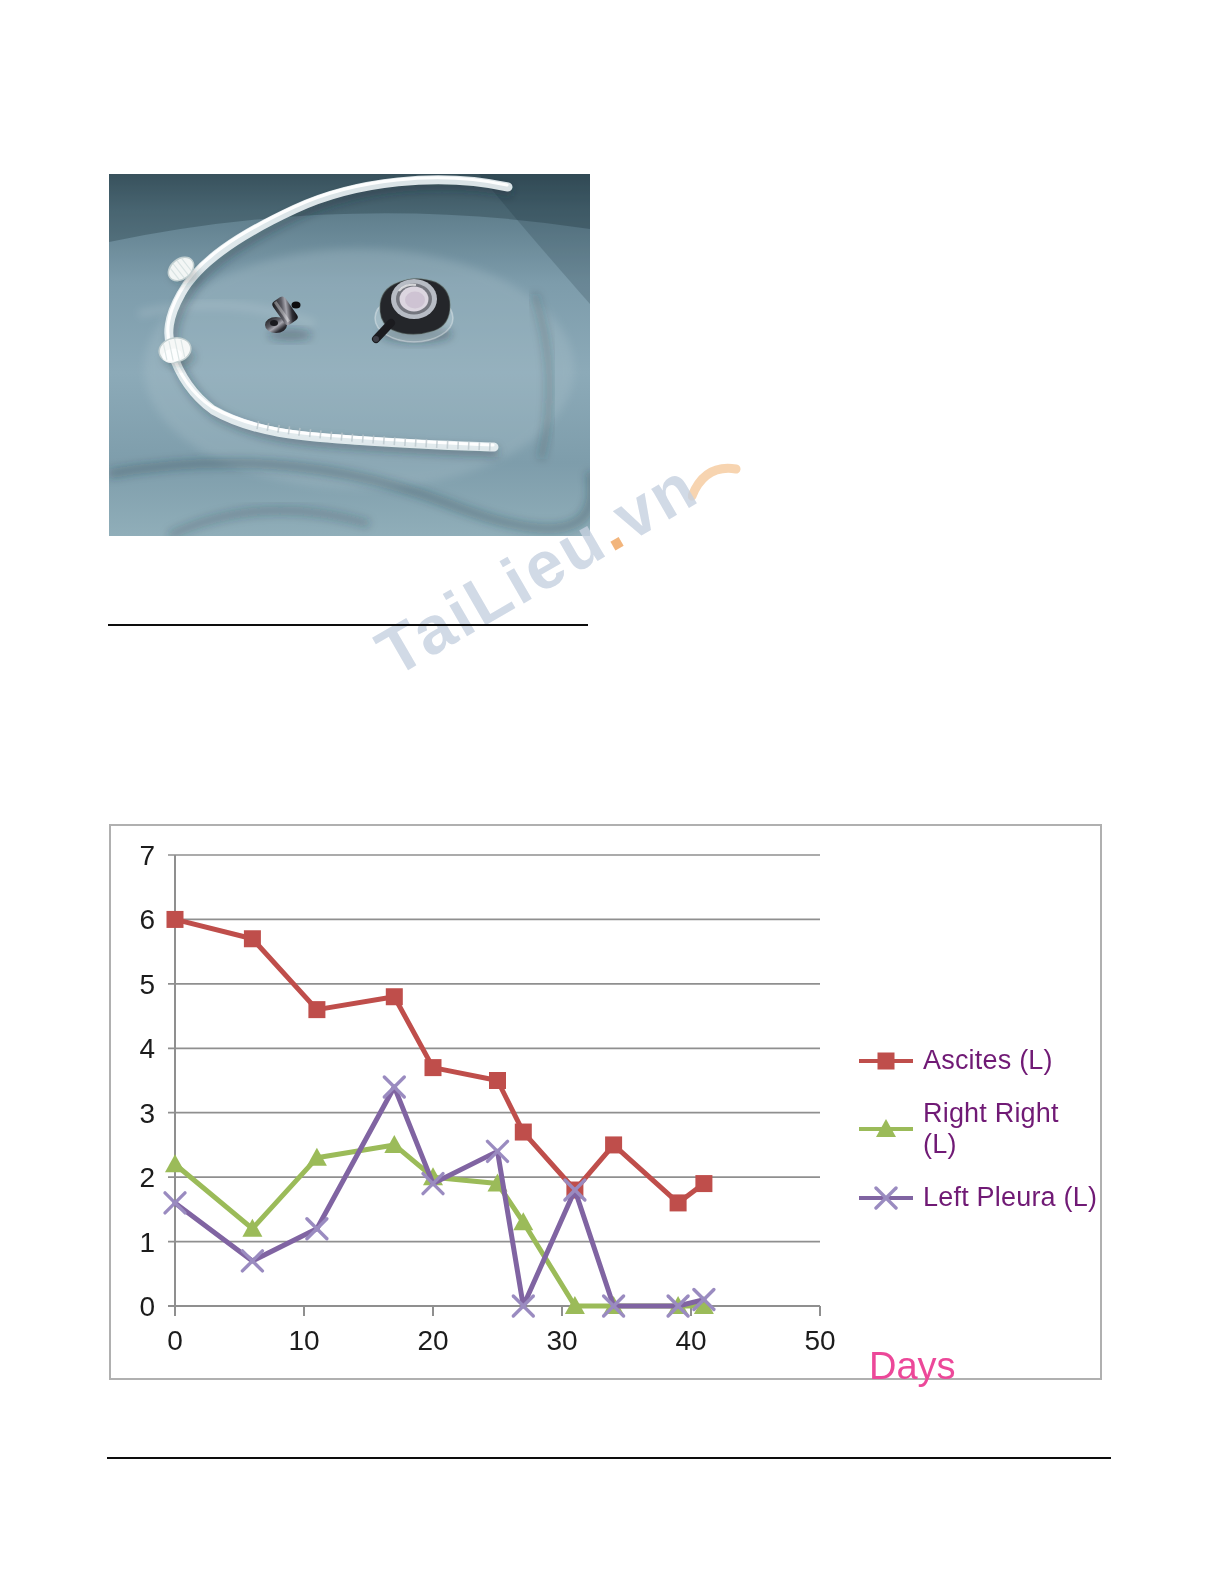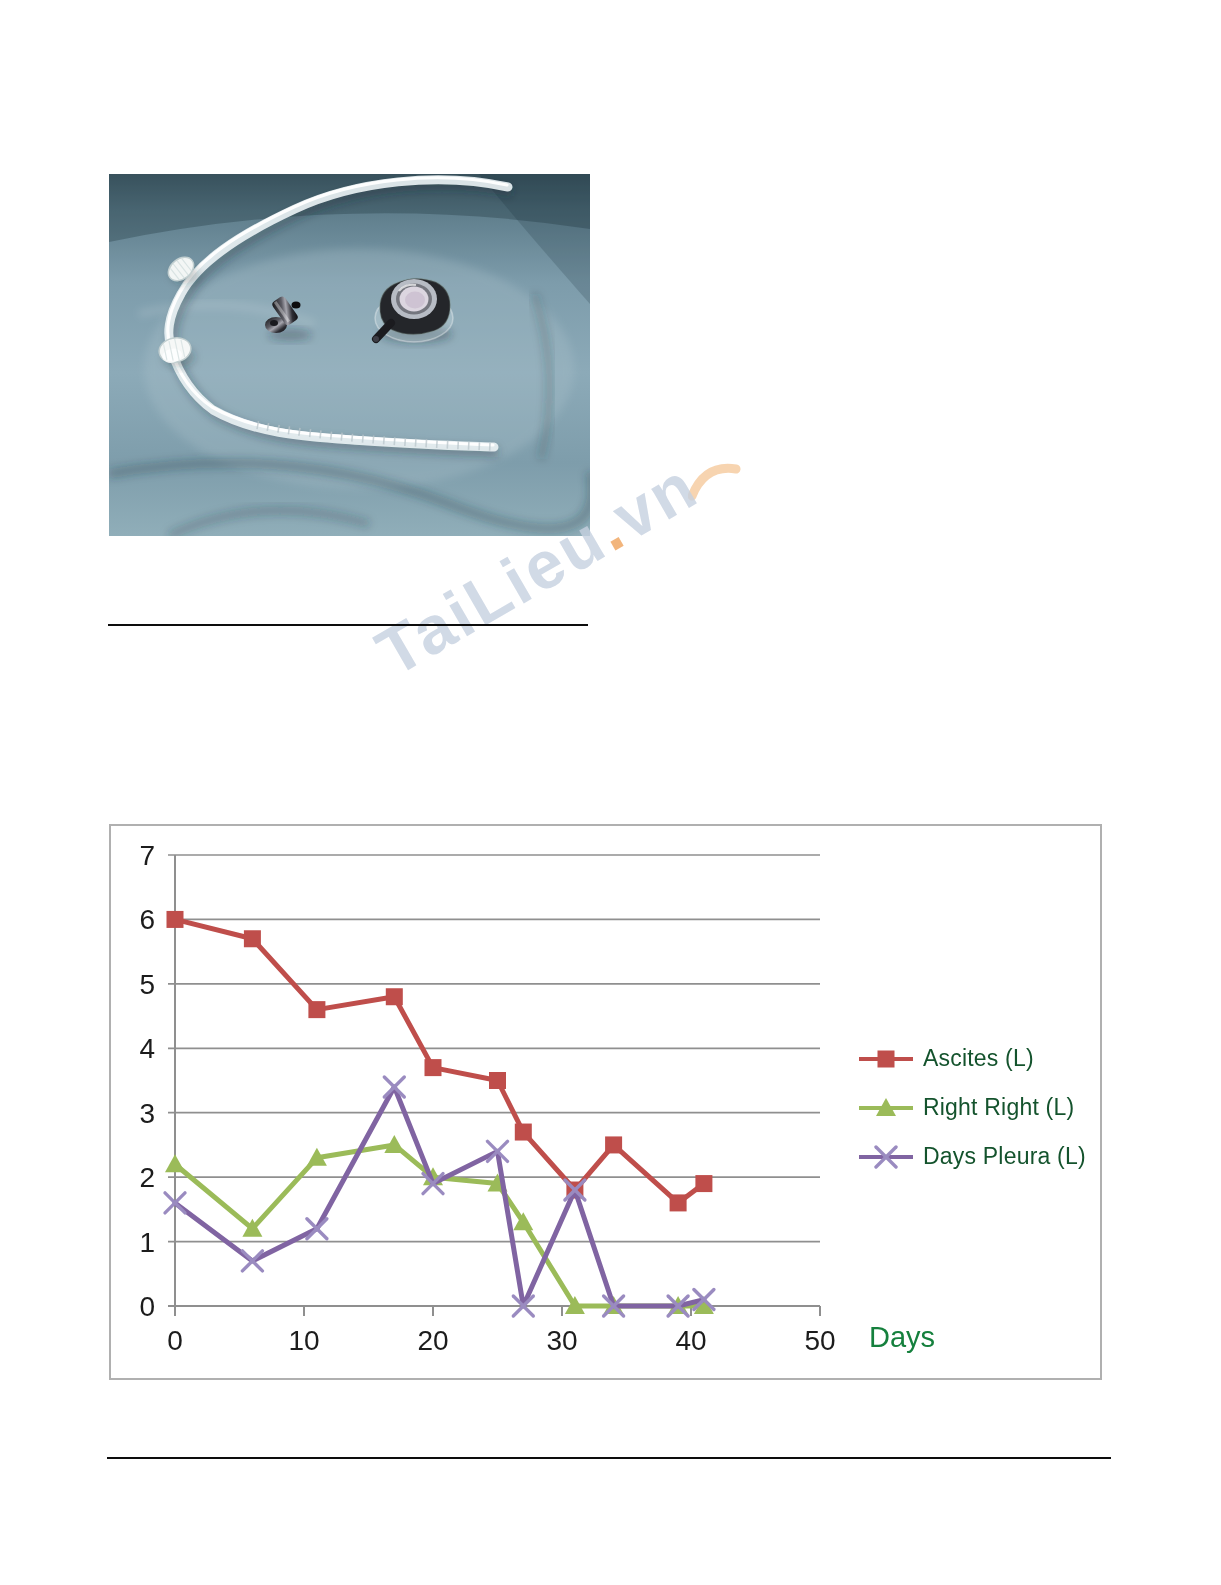--- a/index.html
+++ b/index.html
@@ -21,22 +21,22 @@
   .divider{position:absolute;height:2px;background:#0d0d0d;}
   .divider-top{left:108px;top:624px;width:480px;}
   .divider-bottom{left:107px;top:1457px;width:1004px;}
 
   
   .chart-panel{position:absolute;left:109px;top:824px;width:993px;height:556px;
                box-sizing:border-box;border:2px solid #b0b0b0;background:#ffffff;}
   #chart-svg{position:absolute;left:0;top:0;}
   .legend{position:absolute;left:747px;top:219px;display:flex;flex-direction:column;gap:22px;}
   .legend-item{display:flex;align-items:center;gap:9px;}
-  .legend-label{font-size:23px;color:#14532d;letter-spacing:.2px;}
-  .x-axis-title{position:absolute;left:758px;top:495px;font-size:29px;color:#15803d;}
+  .legend-label{font-size:27px;color:#701a75;letter-spacing:.2px;}
+  .x-axis-title{position:absolute;left:758px;top:519px;font-size:38px;color:#ec4899;}
 </style>
 </head>
 <body>
 
 <div class="page">
 
   <figure class="photo">
     <svg width="481" height="362" viewBox="0 0 481 362">
       <defs>
         <linearGradient id="cloth" x1="0" y1="0" x2="0" y2="1">
@@ -219,21 +219,21 @@
             <polygon points="28,2 18,20 38,20" fill="#9bbb59"></polygon>
           </svg>
           <span class="legend-label">Right Right (L)</span>
         </div>
         <div class="legend-item">
           <svg width="56" height="24">
             <line x1="1" y1="12" x2="55" y2="12" stroke="#8064a2" stroke-width="4"></line>
             <line x1="18" y1="2" x2="38" y2="22" stroke="#9a8bc0" stroke-width="3.4" stroke-linecap="round"></line>
             <line x1="18" y1="22" x2="38" y2="2" stroke="#9a8bc0" stroke-width="3.4" stroke-linecap="round"></line>
           </svg>
-          <span class="legend-label">Days Pleura (L)</span>
+          <span class="legend-label">Left Pleura (L)</span>
         </div>
       </div>
     <div class="x-axis-title">Days</div>
   </div>
 
   <div class="divider divider-bottom"></div>
 
 </div>
 
 </body></html>

